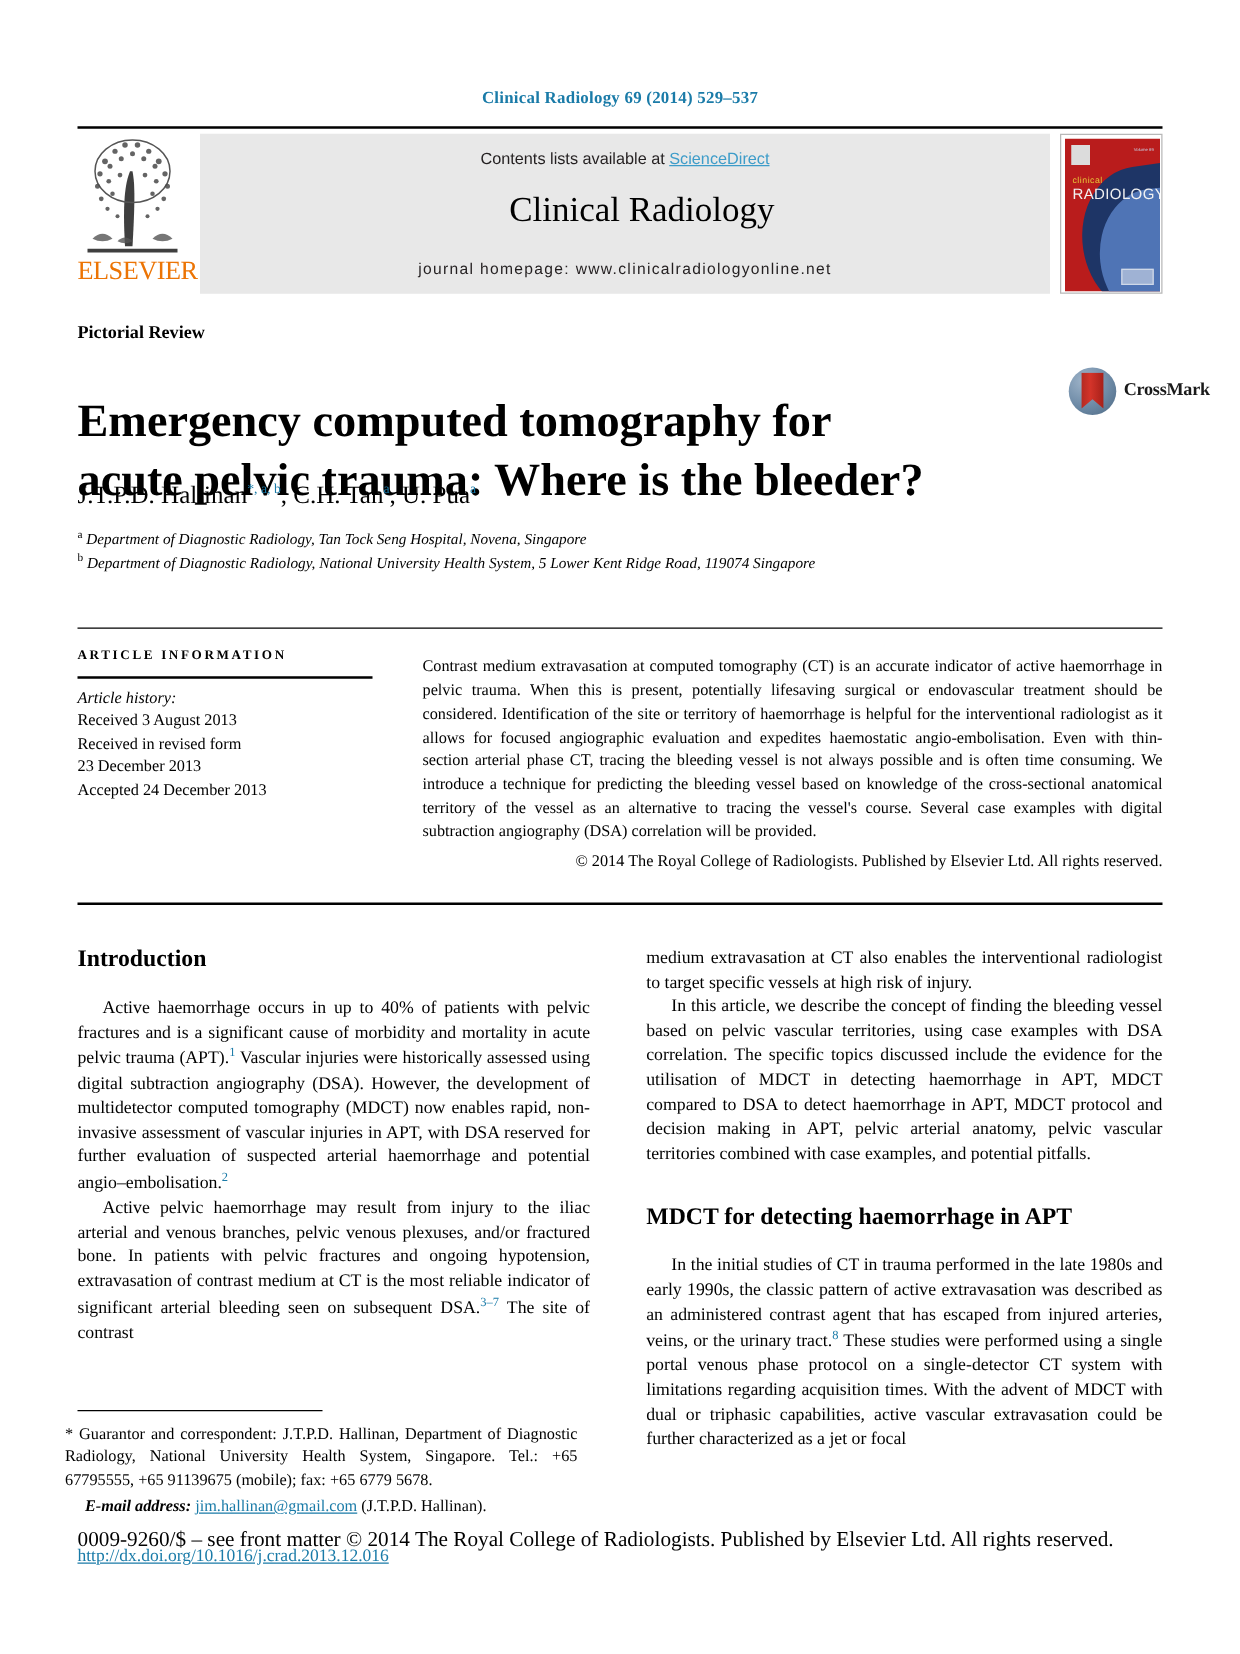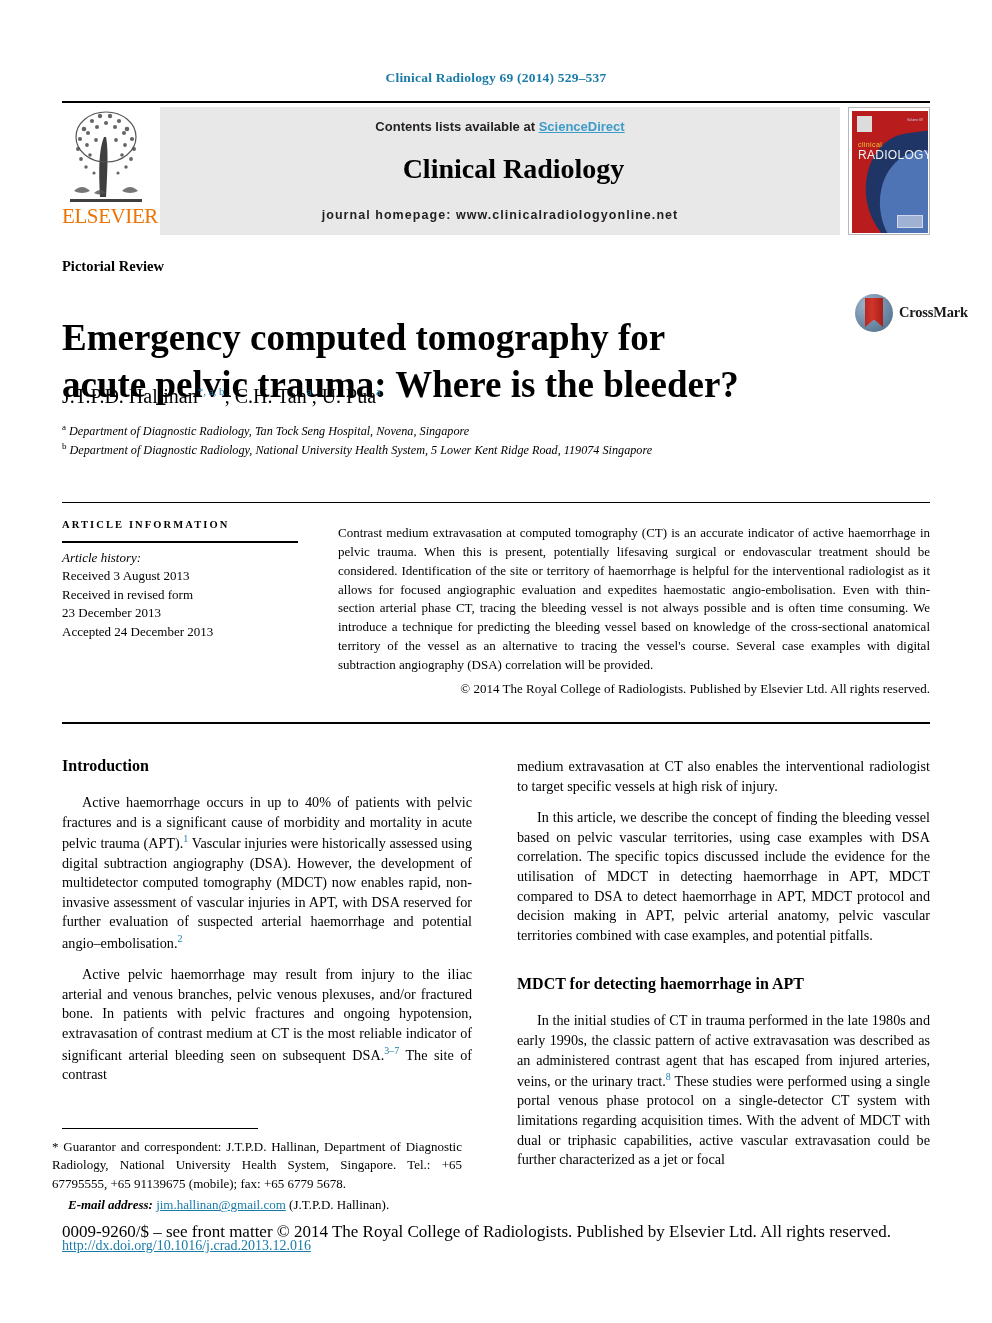--- a/index.html
+++ b/index.html
@@ -44,21 +44,20 @@
   .elsevier-word {
     position: absolute; left: 0px; top: 99px; width: 90px;
     font-family: "Liberation Serif", serif;
     font-size: 21px; color: #ec7404; letter-spacing: -0.4px;
     line-height: 1;
   }
 
   .center-band {
     position: absolute; left: 98px; top: 6px; width: 680px; height: 128px;
     background: #e8e8e8;
-    font-weight: bold;
   }
   .contents-line {
     position: absolute; left: 0; top: 12px; width: 680px; text-align: center;
     font-family: "Liberation Sans", sans-serif; font-size: 13px; color: #231f20;
   }
   .sd-link { color: #3d9cc9; }
   .journal-name {
     position: absolute; left: 0; top: 46px; width: 680px; text-align: center;
     font-family: "Liberation Serif", serif; font-size: 28px; color: #000; padding-left: 27px;
   }
@@ -182,29 +181,29 @@
 
   
   .col-left {
     position: absolute; left: 62px; top: 757px; width: 410px;
   }
   .col-right {
     position: absolute; left: 517px; top: 757px; width: 413px;
   }
   h2.section {
     margin: 0 0 18px 0;
-    font-family: "Liberation Serif", serif; font-size: 16px; font-weight: bold;
+    font-family: "Liberation Serif", serif; font-size: 19px; font-weight: bold;
   }
   h2.section.spaced { margin-top: 30px; }
   p.body {
     margin: 0; text-indent: 20px;
     font-family: "Liberation Serif", serif; font-size: 14.2px; line-height: 1.38;
     text-align: justify;
   }
-  p.body + p.body { margin-top: 12px; }
+  p.body + p.body { margin-top: 0; }
   .ref { color: #1a7ba8; font-size: 10px; vertical-align: super; }
 
   
   .foot-rule {
     position: absolute; left: 62px; top: 1128px; width: 196px; height: 1px; background: #000;
   }
   .footnote {
     position: absolute; left: 52px; top: 1138px; width: 410px;
     font-family: "Liberation Serif", serif; font-size: 13px; line-height: 1.42;
     text-align: justify;

